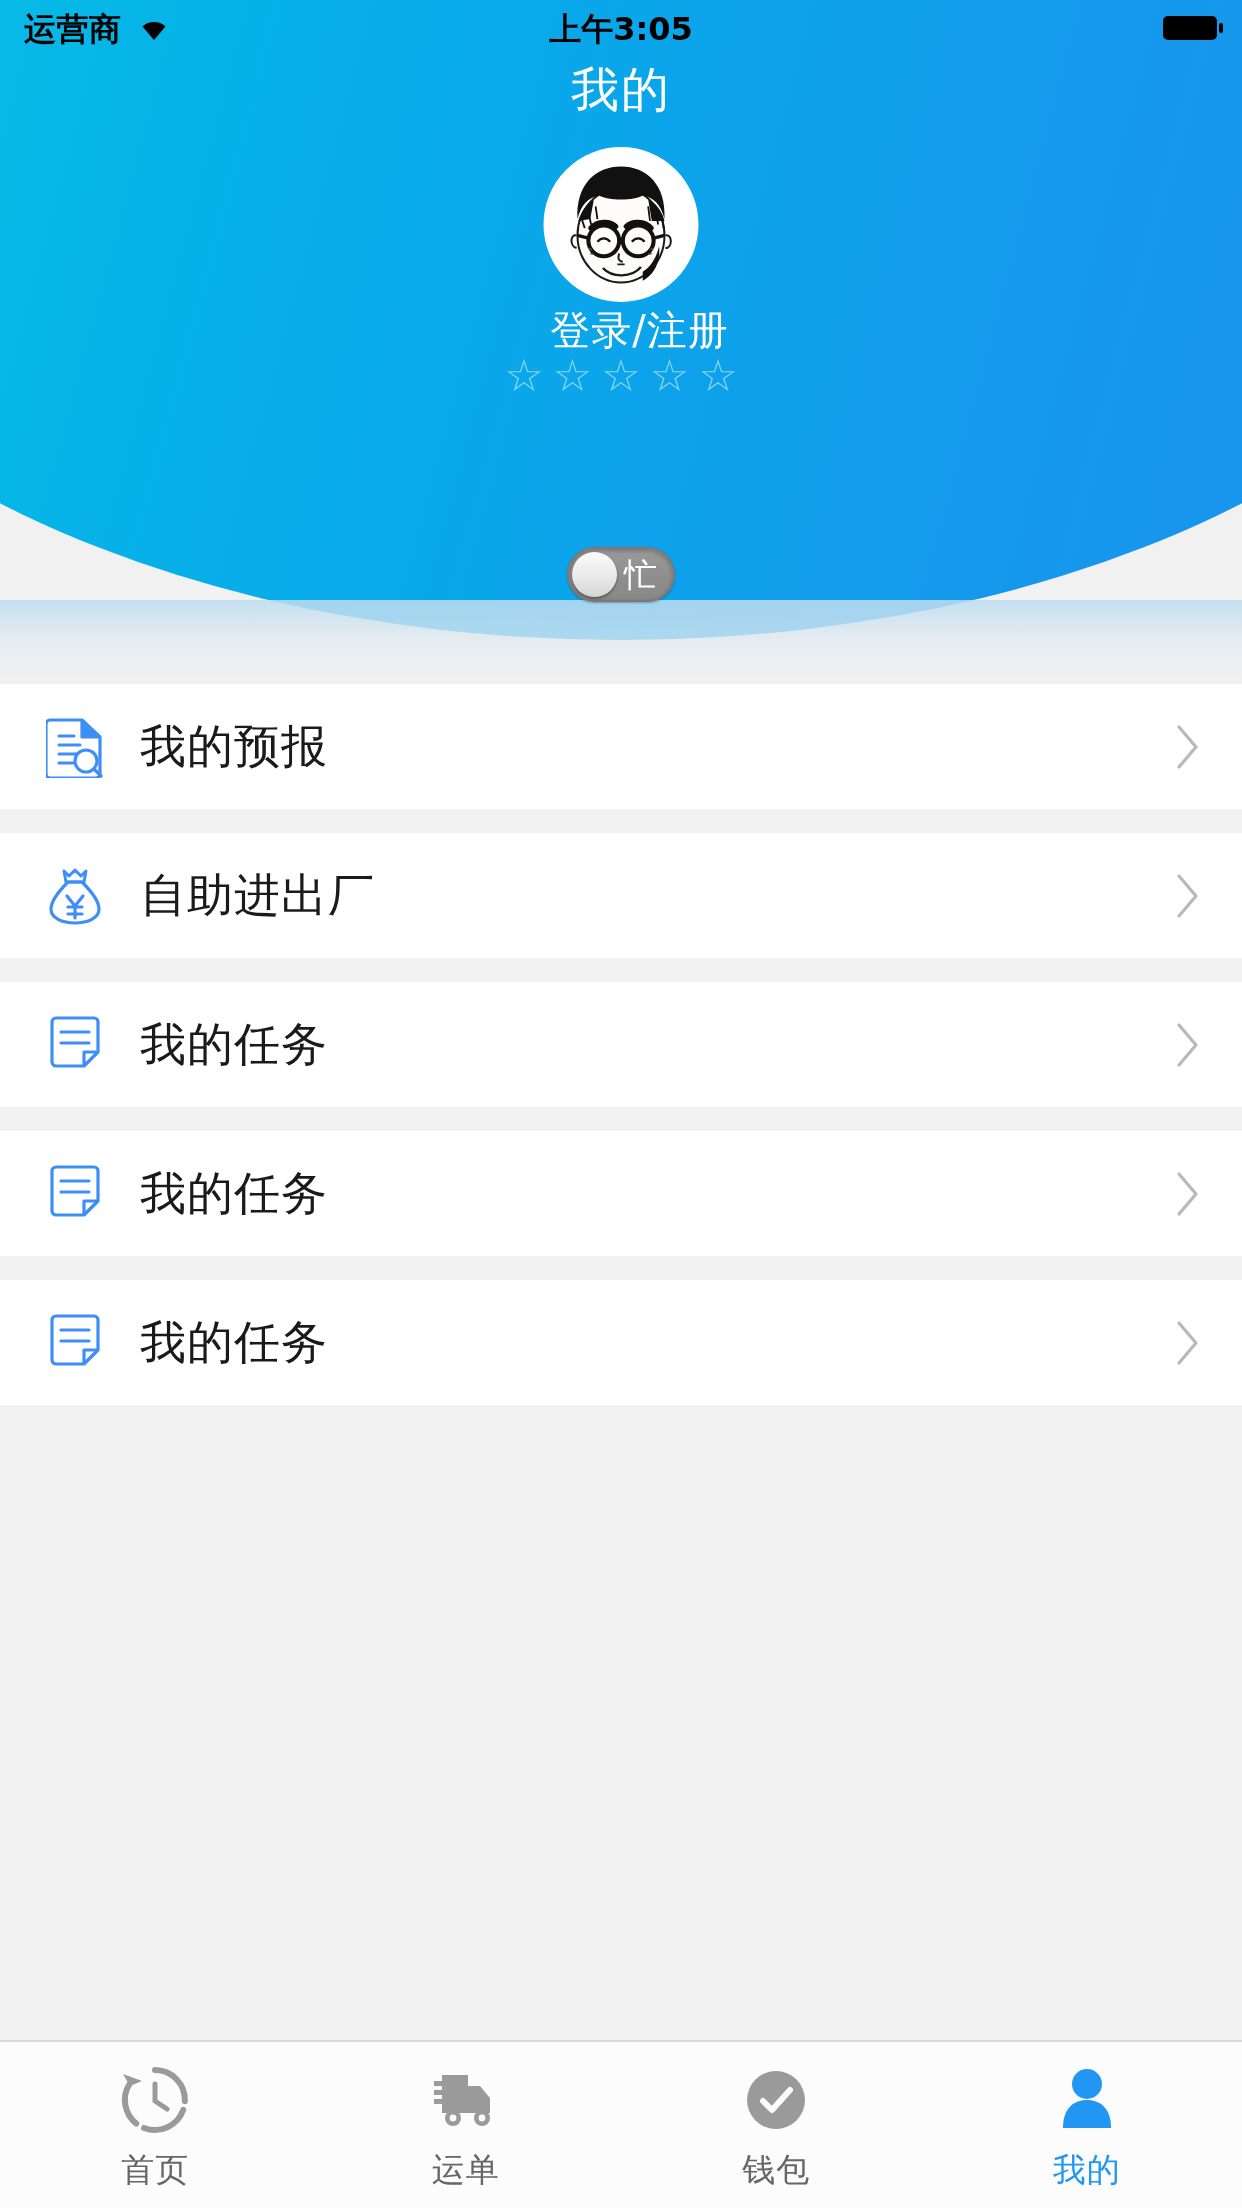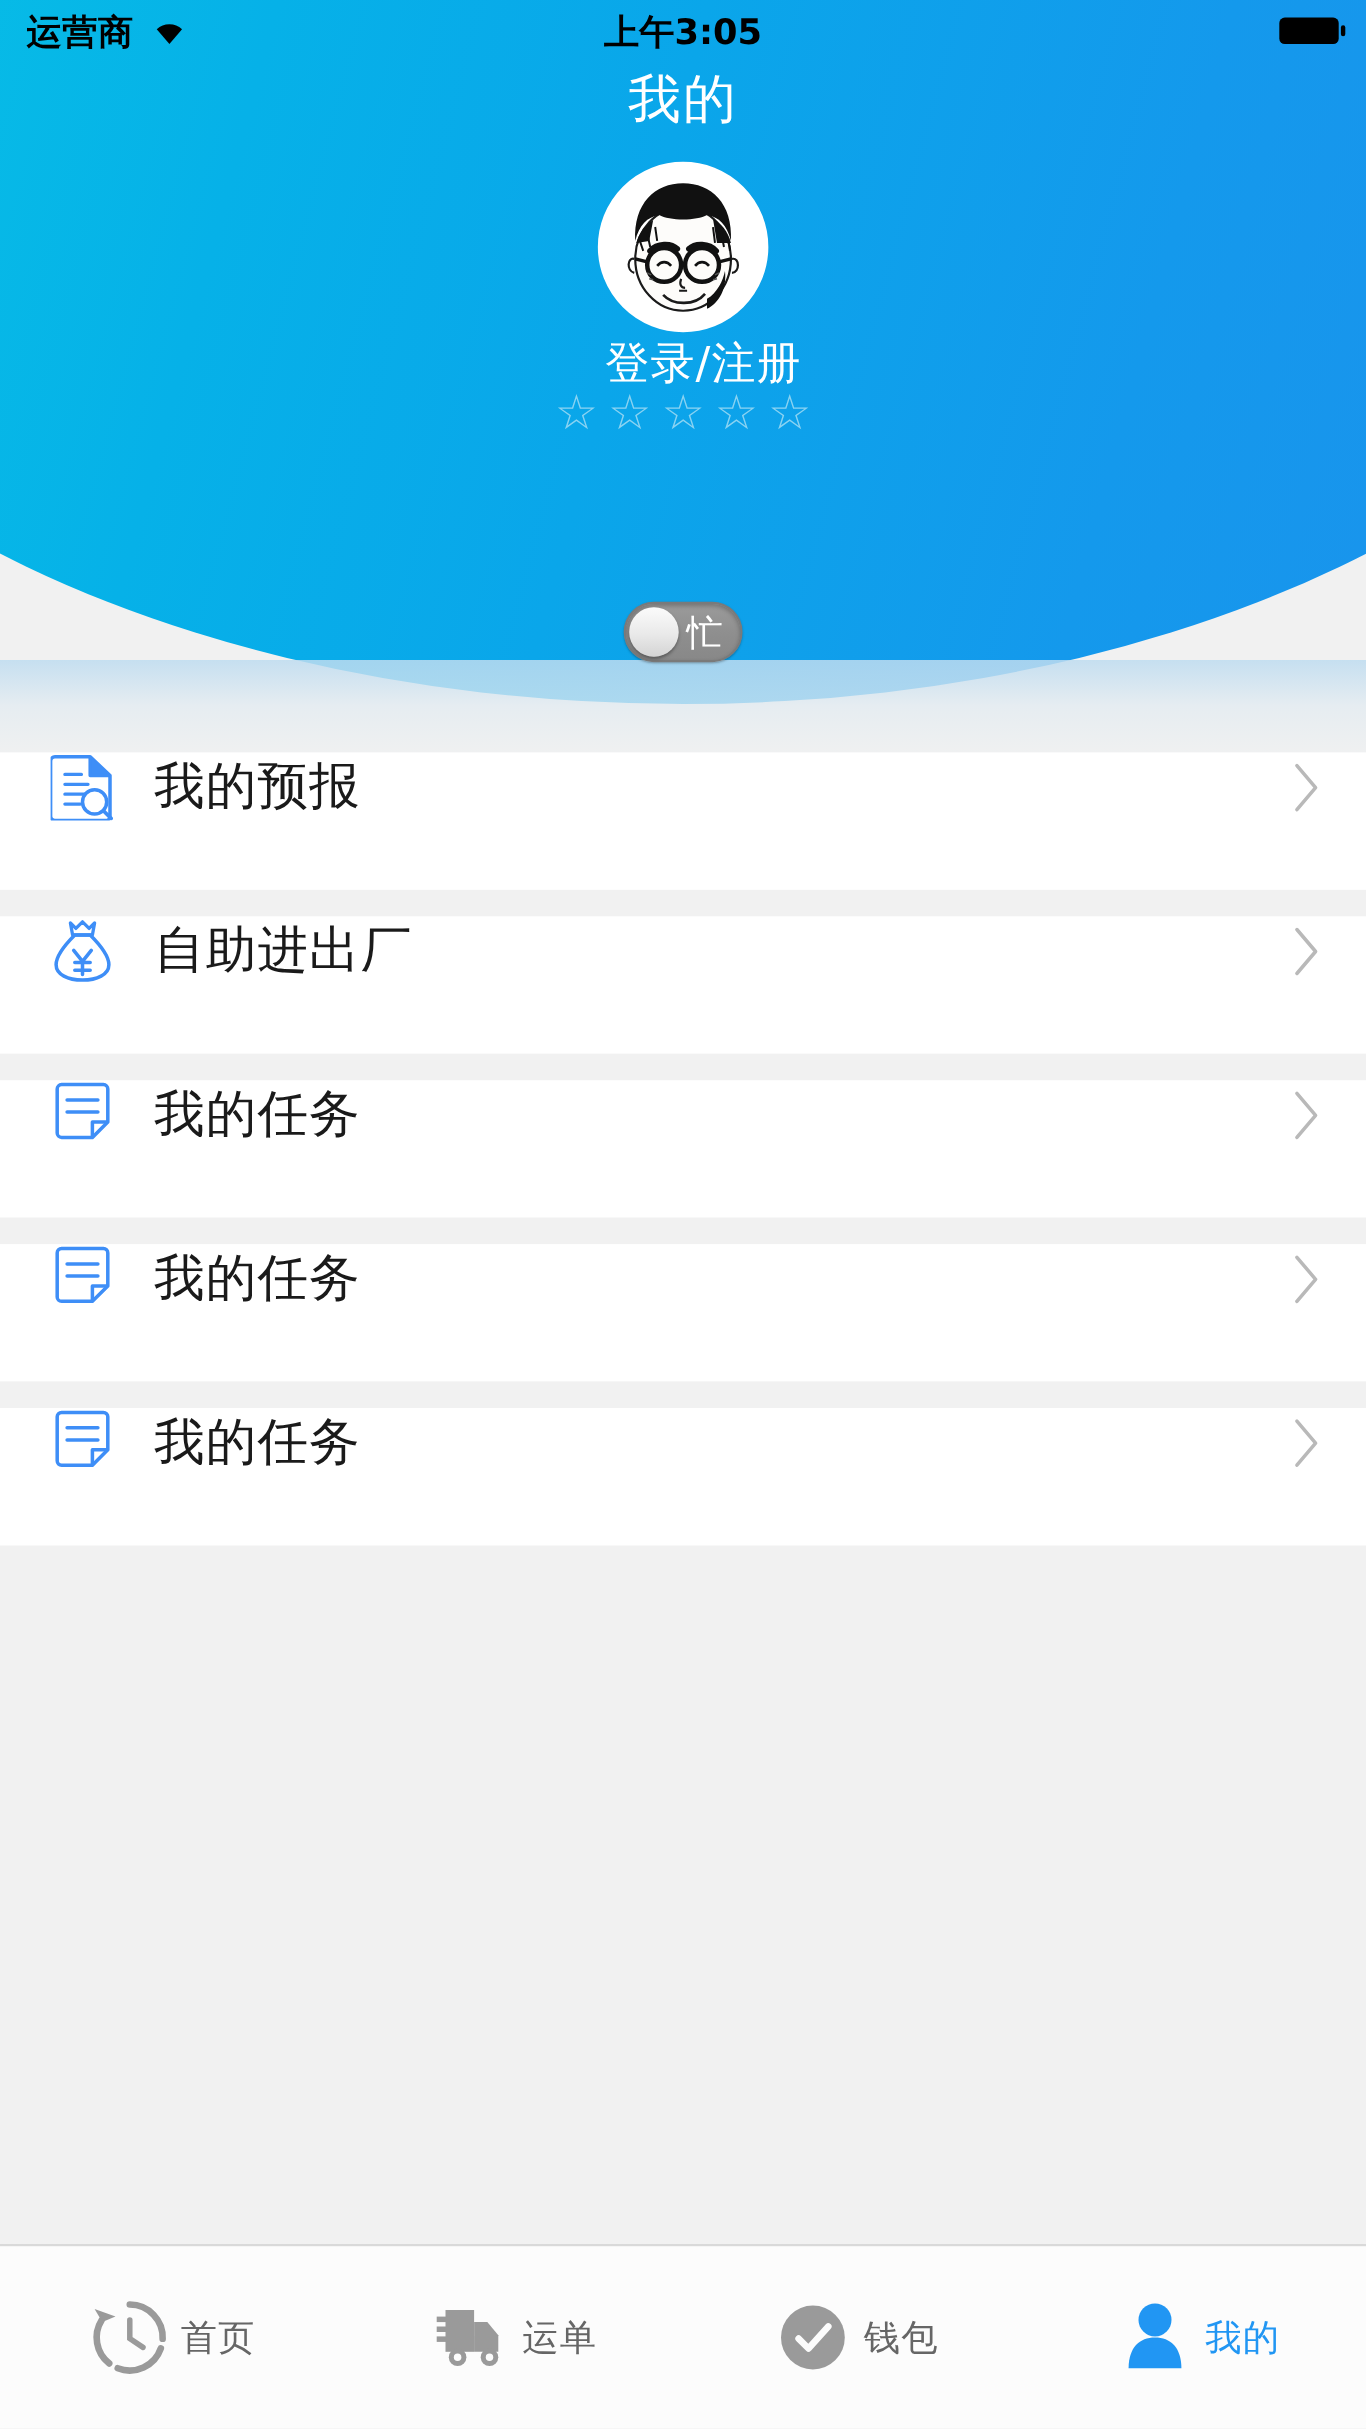--- a/index.html
+++ b/index.html
@@ -76,36 +76,36 @@
     background:linear-gradient(180deg,#fbfbfb 0%,#e9e9e9 55%,#d4d4d4 100%);
     box-shadow:0 2px 3px rgba(0,0,0,.35);
   }
   .busy-label { color:#fff; font-size:33px; line-height:1; margin-left:7px; font-weight:400; }
 
   
   .menu-list { position:absolute; top:684px; left:0; width:1242px; }
   .menu-gap { height:24px; background:#f1f1f1; }
   .menu-row {
     height:125px; background:#ffffff;
-    display:flex; align-items:flex-start; padding:0 34px 0 44px;
+    display:flex; align-items:center; padding:0 34px 0 44px;
   }
   .menu-icon { width:62px; height:62px; flex:0 0 auto; display:flex; align-items:center; justify-content:center; }
   .menu-icon svg { display:block; }
   .menu-label { flex:1 1 auto; margin-left:34px; font-size:46px; color:#1a1a1a; letter-spacing:1px; }
   .menu-chevron { width:40px; height:64px; flex:0 0 auto; display:flex; align-items:center; justify-content:center; }
 
   .filler { position:absolute; top:1434px; left:0; width:1242px; height:606px; background:#f1f1f1; }
 
   
   .tabbar {
     position:absolute; bottom:0; left:0; width:1242px; height:168px;
     background:#fcfcfc; border-top:2px solid #d9d9d9;
     display:flex; align-items:stretch;
   }
-  .tab { flex:1 1 0; display:flex; flex-direction:row; align-items:center; justify-content:center; gap:6px; }
+  .tab { flex:1 1 0; display:flex; flex-direction:column; align-items:center; justify-content:center; gap:6px; }
   .tab-icon { height:84px; display:flex; align-items:center; justify-content:center; }
   .tab-label { font-size:33px; color:#666666; letter-spacing:1px; }
   .tab.active .tab-label { color:#2196f3; }
 </style>
 </head>
 <body>
 
 <div id="screen">
 
   <div class="header-wrap">

